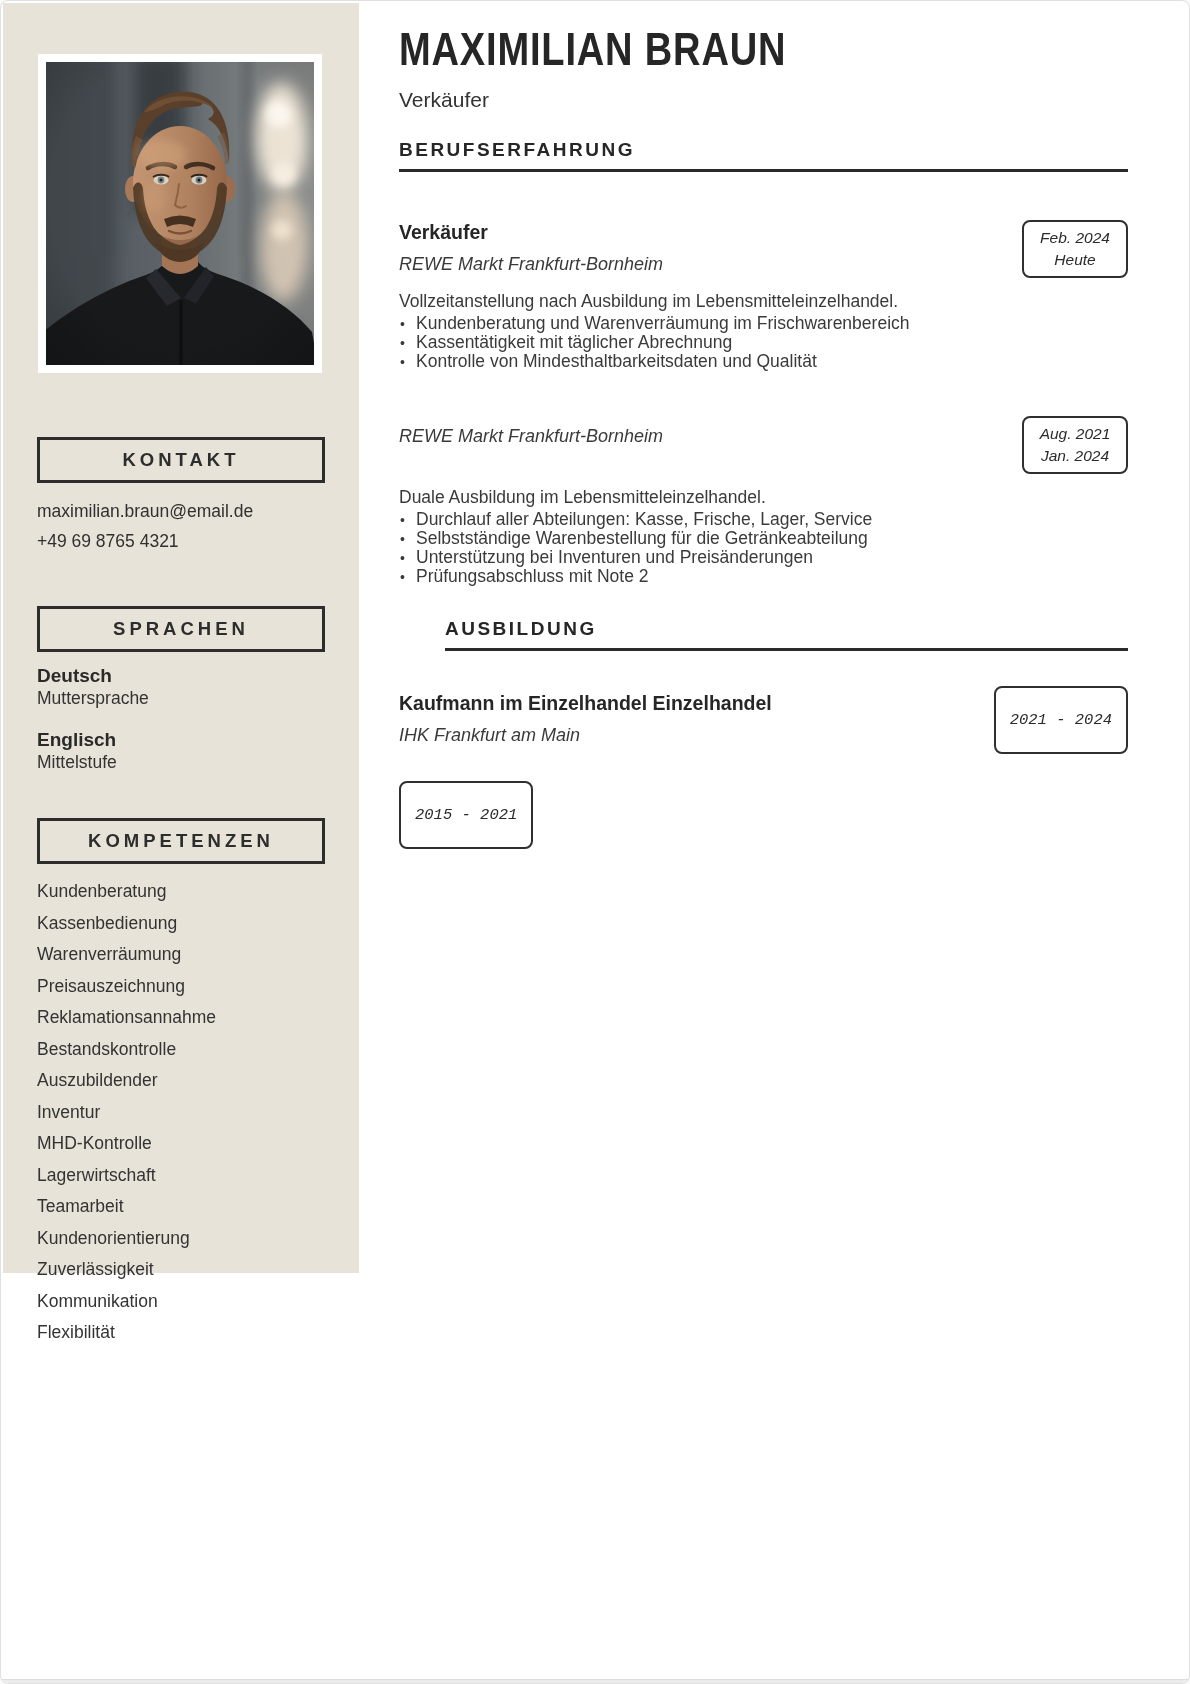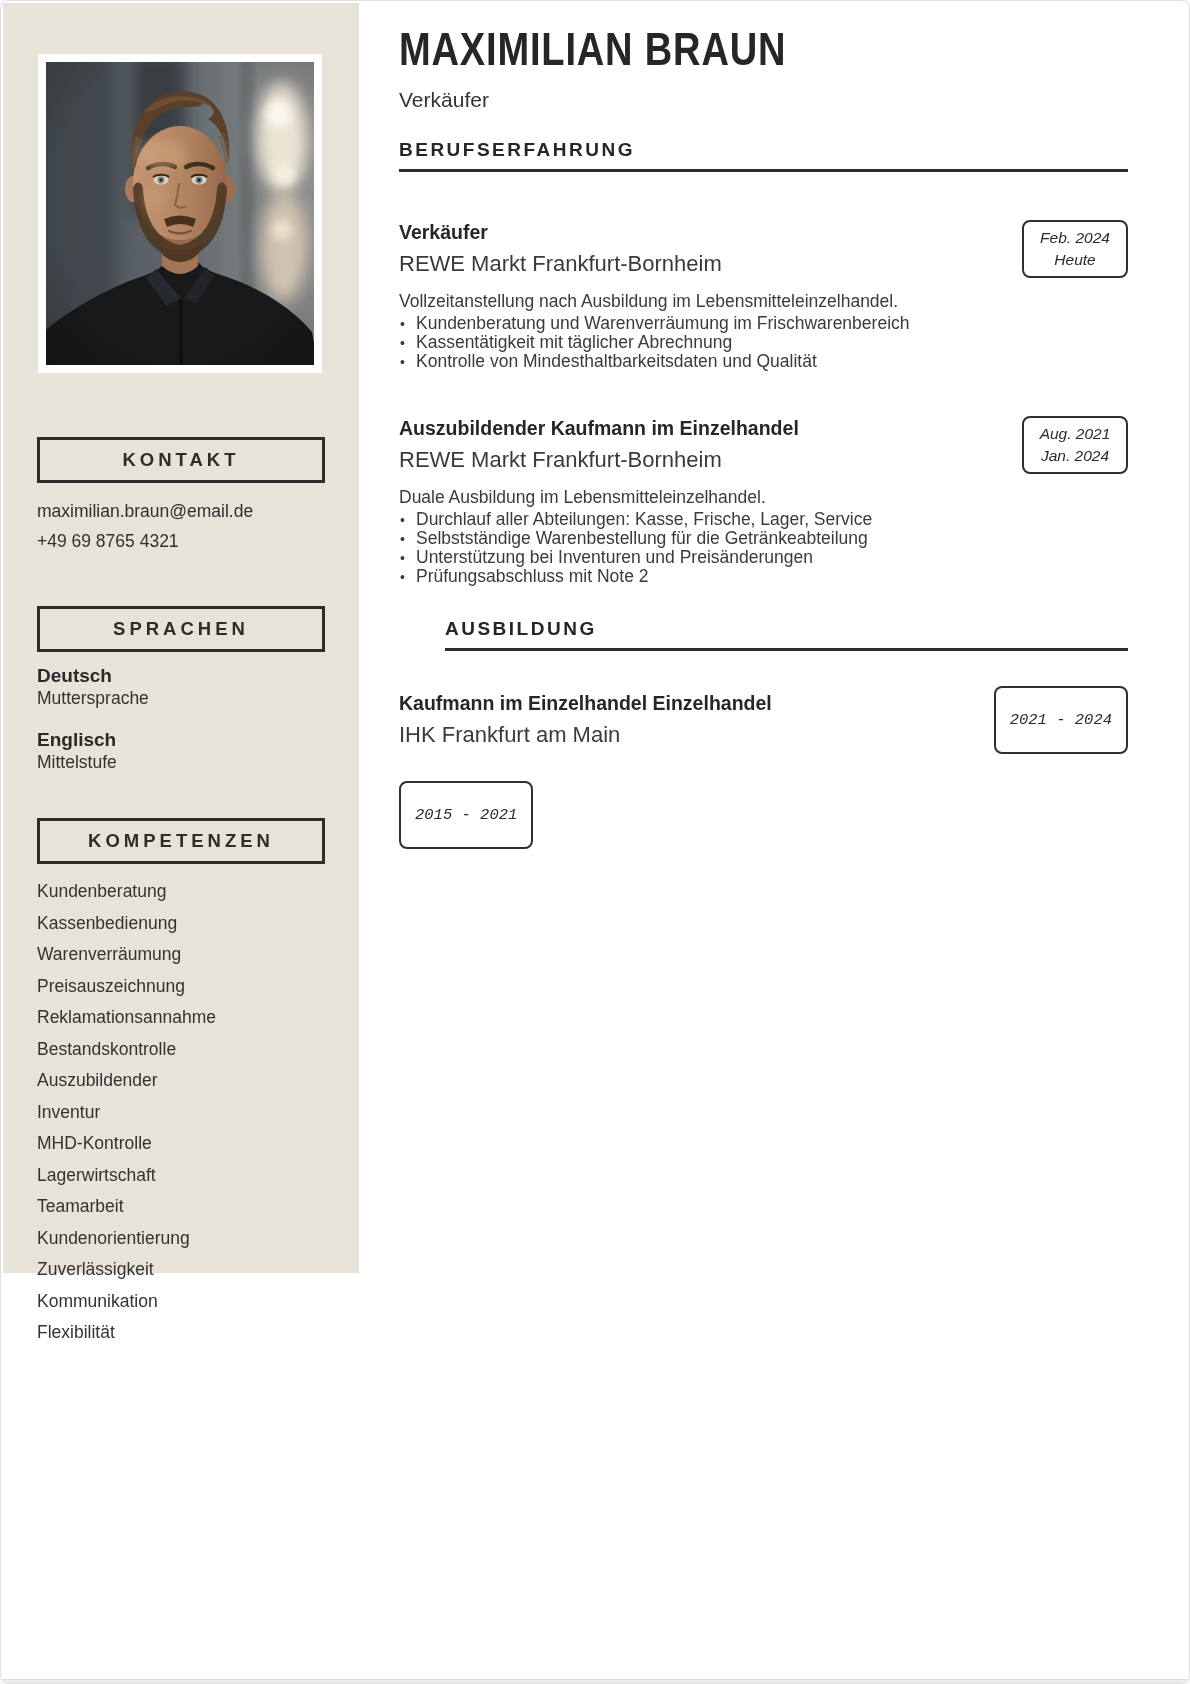--- a/index.html
+++ b/index.html
@@ -50,21 +50,21 @@
     line-height:22px;padding-bottom:8px;border-bottom:3px solid var(--rule);
   }
   h2.experience{margin-top:27px;}
   h2.education{margin-top:32px;margin-left:46px;}
   .entry{margin-top:48px;}
   .entry.job2{margin-top:45px;}
   .entry.edu1{margin-top:40px;}
   .entry.edu2{margin-top:32px;}
   .entry-head{display:flex;justify-content:space-between;align-items:flex-start;}
   .entry-title{font-size:19.5px;font-weight:bold;line-height:24px;color:#262626;}
-  .entry-org{margin-top:8px;font-size:22px;line-height:24px;color:#3a3a3a;}
+  .entry-org{margin-top:8px;font-size:18px;font-style:italic;line-height:24px;color:#3a3a3a;}
   .date-box{
     border:2px solid #2f2f2f;border-radius:8px;text-align:center;
     font-style:italic;font-size:15.5px;line-height:22px;color:#2b2b2b;
     padding:5px 14px;min-width:106px;margin-top:0;
   }
   .date-box.single{padding:21px 14px;margin-top:-5px;font-family:Liberation Mono, monospace;}
   .entry-summary{margin-top:11px;font-size:17.5px;line-height:24px;color:var(--body-text);}
   .bullets{margin-top:1px;}
   .bullet{
     position:relative;margin-top:0;padding-left:17px;
@@ -207,21 +207,20 @@
       <div class="bullets">
         <div class="bullet">Kundenberatung und Warenverräumung im Frischwarenbereich</div>
         <div class="bullet">Kassentätigkeit mit täglicher Abrechnung</div>
         <div class="bullet">Kontrolle von Mindesthaltbarkeitsdaten und Qualität</div>
       </div>
     </section>
 
     <section class="entry job2">
       <div class="entry-head">
         <div>
-          <div class="entry-title">Auszubildender Kaufmann im Einzelhandel</div>
           <div class="entry-org">REWE Markt Frankfurt-Bornheim</div>
         </div>
         <div class="date-box">
           <div>Aug. 2021</div>
           <div>Jan. 2024</div>
         </div>
       </div>
       <div class="entry-summary">Duale Ausbildung im Lebensmitteleinzelhandel.</div>
       <div class="bullets">
         <div class="bullet">Durchlauf aller Abteilungen: Kasse, Frische, Lager, Service</div>

